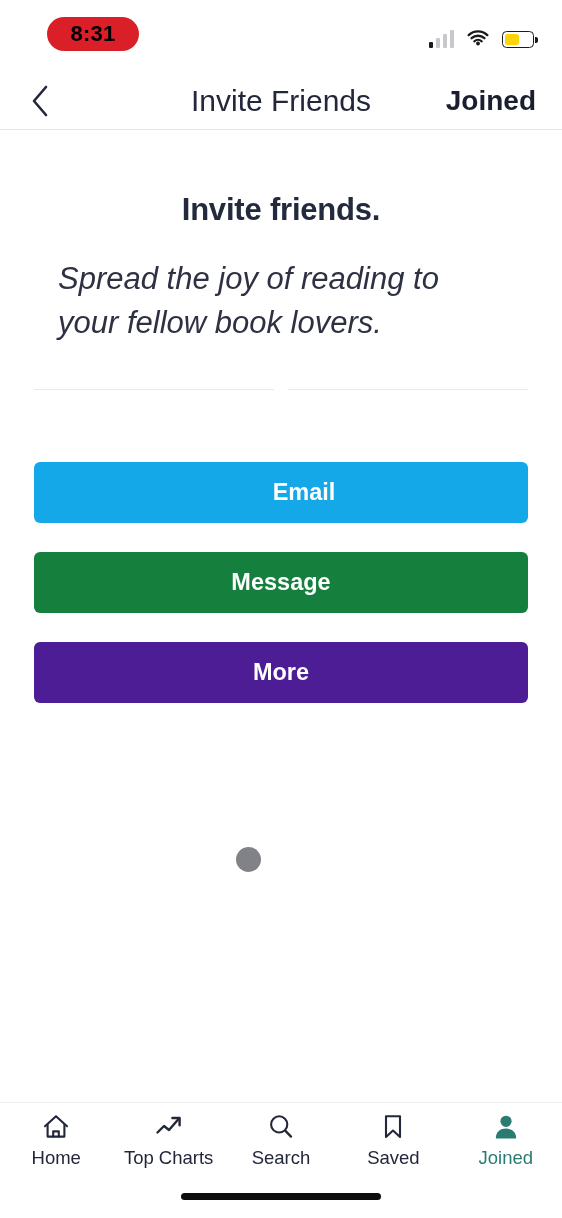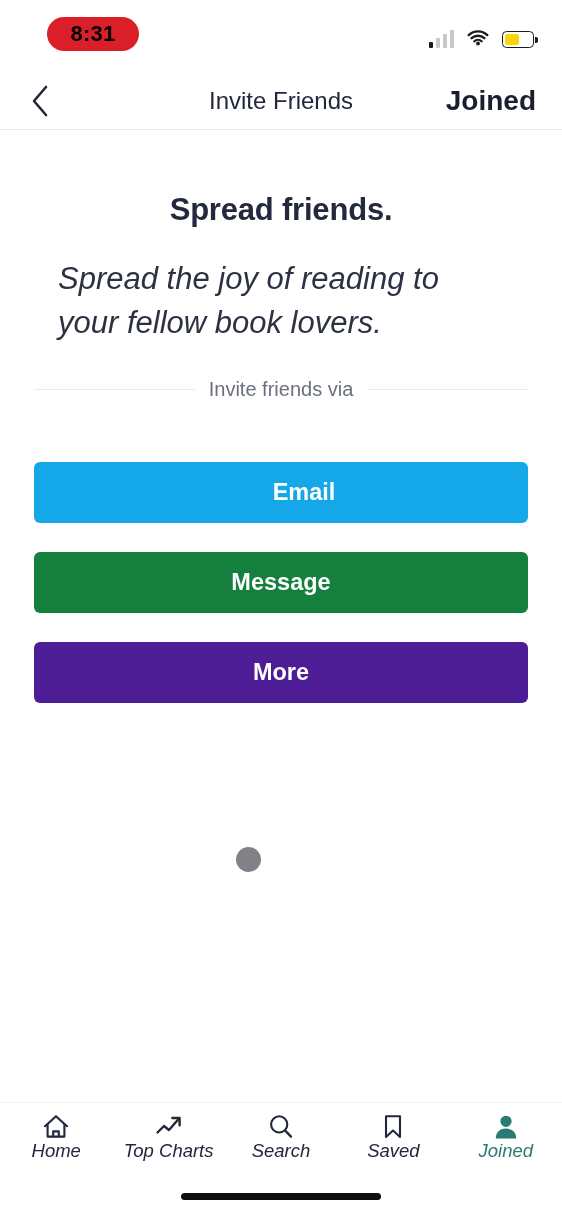--- a/index.html
+++ b/index.html
@@ -112,21 +112,21 @@
     align-items: center;
     justify-content: center;
     cursor: pointer;
   }
   .nav-title {
     position: absolute;
     left: 0; right: 0; top: 0;
     height: 58px;
     line-height: 58px;
     text-align: center;
-    font-size: 24px;
+    font-size: 30px;
     color: #23273a;
     font-weight: 400;
   }
   .nav-action {
     position: absolute;
     right: 26px;
     top: 0;
     height: 58px;
     line-height: 58px;
     font-size: 28px;
@@ -228,22 +228,22 @@
     background: #ffffff;
     display: flex;
     align-items: flex-start;
     padding-top: 10px;
   }
   .tab {
     flex: 1 1 0;
     display: flex;
     flex-direction: column;
     align-items: center;
+    gap: 7px;
     cursor: pointer;
-    font-style: italic;
   }
   .tab .ticon { height: 27px; display: flex; align-items: center; justify-content: center; }
   .tab .tlabel { font-size: 18.5px; color: #23273a; }
   .tab.active .tlabel { color: #2a7b71; }
 
   .home-indicator-wrap {
     flex: 0 0 44px;
     height: 44px;
     background: #ffffff;
     display: flex;
@@ -290,27 +290,26 @@
       <svg width="22" height="34" viewBox="0 0 22 34">
         <path d="M17 3 L5 17 L17 31" stroke="#23273a" stroke-width="2.6" fill="none" stroke-linecap="round" stroke-linejoin="round"></path>
       </svg>
     </div>
     <div class="nav-title">Invite Friends</div>
     <div class="nav-action">Joined</div>
   </div>
 
   <div class="content">
 
-    <div class="headline">Spread friends.</div>
+    <div class="headline">Invite friends.</div>
 
     <div class="subhead">Spread the joy of reading to your fellow book lovers.</div>
 
     <div class="divider-row">
       <div class="line"></div>
-      <div class="lbl">Invite friends via</div>
       <div class="line"></div>
     </div>
 
     <div class="btn-stack">
       <button class="share-btn email">Email</button>
       <button class="share-btn message">Message</button>
       <button class="share-btn more">More</button>
     </div>
 
     <div class="spinner-dot"></div>

